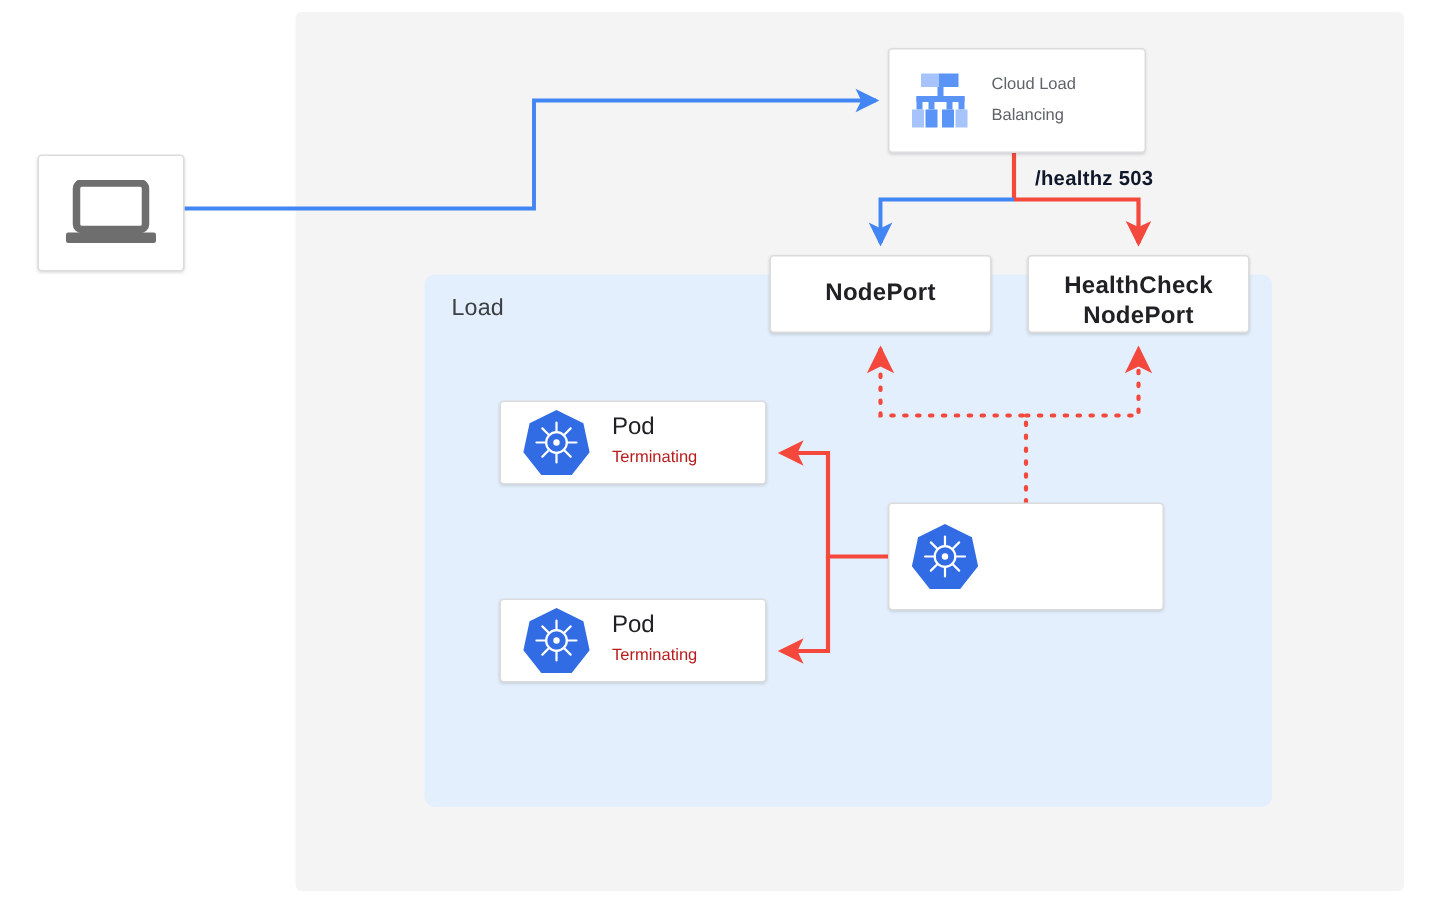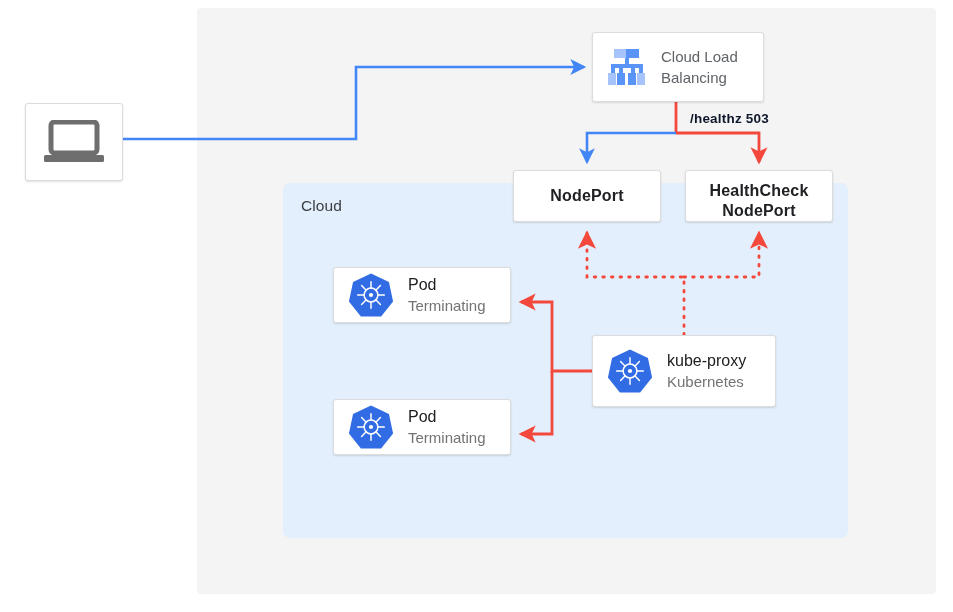--- a/index.html
+++ b/index.html
@@ -64,21 +64,21 @@
   #clb-box {
     left: 592px; top: 32px;
     width: 172px; height: 70px;
     display: flex;
     align-items: center;
     padding-left: 12px;
   }
   #clb-icon { width: 44px; height: 40px; flex: 0 0 44px; }
   #clb-text {
     margin-left: 12px;
-    font-size: 15px;
+    font-size: 11px;
     line-height: 21px;
     color: #5f6368;
   }
 
   
   #nodeport-box {
     left: 513px; top: 170px;
     width: 148px; height: 52px;
     display: flex; align-items: center; justify-content: center;
   }
@@ -112,22 +112,22 @@
     padding-left: 14px;
   }
   .k8s-logo { width: 46px; height: 46px; flex: 0 0 46px; }
   .box-text { margin-left: 14px; }
   .box-title {
     font-size: 16px;
     color: #202124;
     line-height: 21px;
   }
   .box-sub {
-    font-size: 15px;
-    color: #737373;
+    font-size: 11px;
+    color: #b91c1c;
     line-height: 21px;
   }
 
   
   #healthz-label {
     left: 690px; top: 111px;
     font-size: 13.5px;
     font-weight: bold;
     color: #0f172a;
     letter-spacing: .2px;
@@ -141,21 +141,21 @@
   }
 </style>
 </head>
 <body>
 
 <div id="canvas">
 
   <div class="abs" id="gray-panel"></div>
 
   <div class="abs" id="nodes-region"></div>
-  <div class="abs" id="nodes-label">Cloud</div>
+  <div class="abs" id="nodes-label">Load</div>
 
   <svg class="abs" id="wires" viewBox="0 0 953 612">
     <defs>
       <marker id="arrow-blue" viewBox="0 0 12 12" refX="9.5" refY="6" markerWidth="7" markerHeight="7" orient="auto-start-reverse">
         <path d="M0.5,0.8 L11,6 L0.5,11.2 L3,6 Z" fill="#4285f4"></path>
       </marker>
       <marker id="arrow-red" viewBox="0 0 12 12" refX="9.5" refY="6" markerWidth="7" markerHeight="7" orient="auto-start-reverse">
         <path d="M0.5,0.8 L11,6 L0.5,11.2 L3,6 Z" fill="#f4483c"></path>
       </marker>
       <marker id="arrow-red-dot" viewBox="0 0 12 12" refX="9.5" refY="6" markerWidth="7.5" markerHeight="7.5" orient="auto-start-reverse">
@@ -284,19 +284,15 @@
         <path d="M50,21 L50,35"></path>
         <path d="M50,65 L50,79"></path>
         <path d="M21,50 L35,50"></path>
         <path d="M65,50 L79,50"></path>
         <path d="M29.5,29.5 L39.5,39.5"></path>
         <path d="M60.5,60.5 L70.5,70.5"></path>
         <path d="M70.5,29.5 L60.5,39.5"></path>
         <path d="M39.5,60.5 L29.5,70.5"></path>
       </g>
     </svg>
-    <div class="box-text">
-      <div class="box-title">kube-proxy</div>
-      <div class="box-sub">Kubernetes</div>
-    </div>
   </div>
 
 </div>
 
 </body></html>

